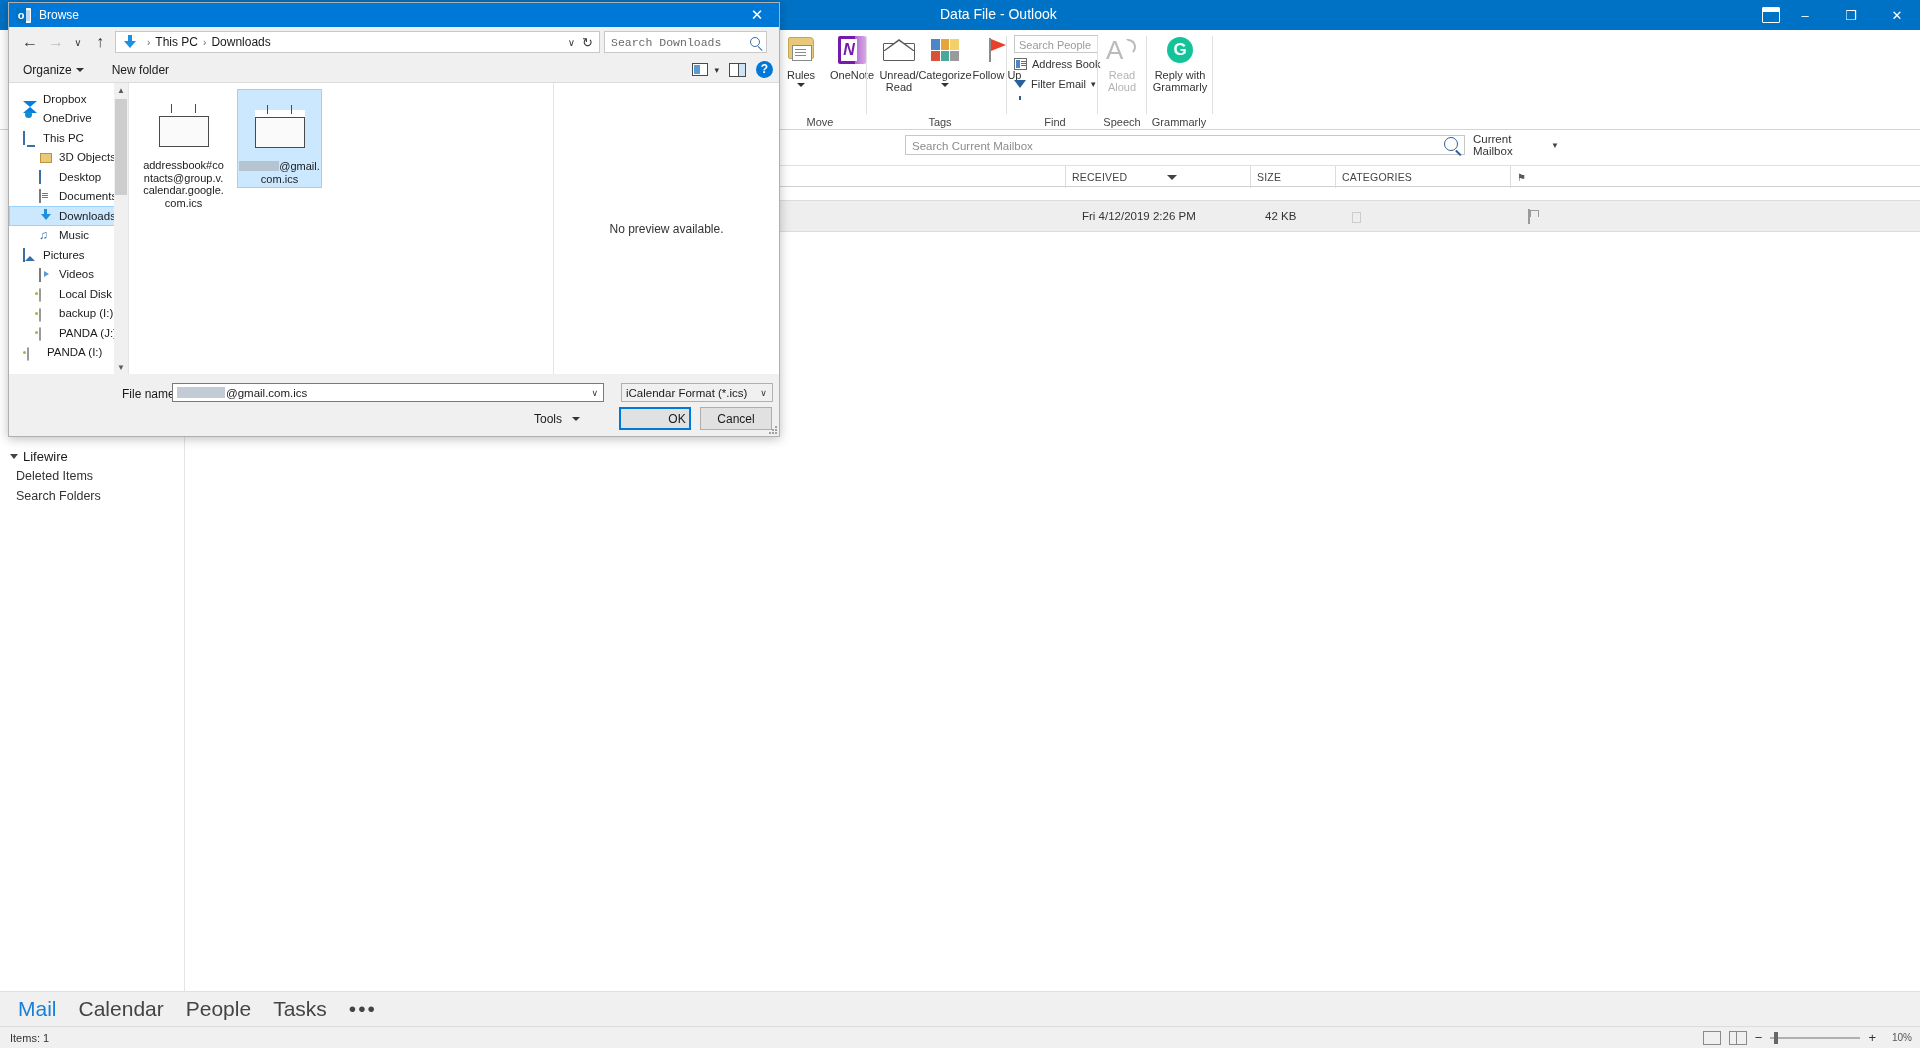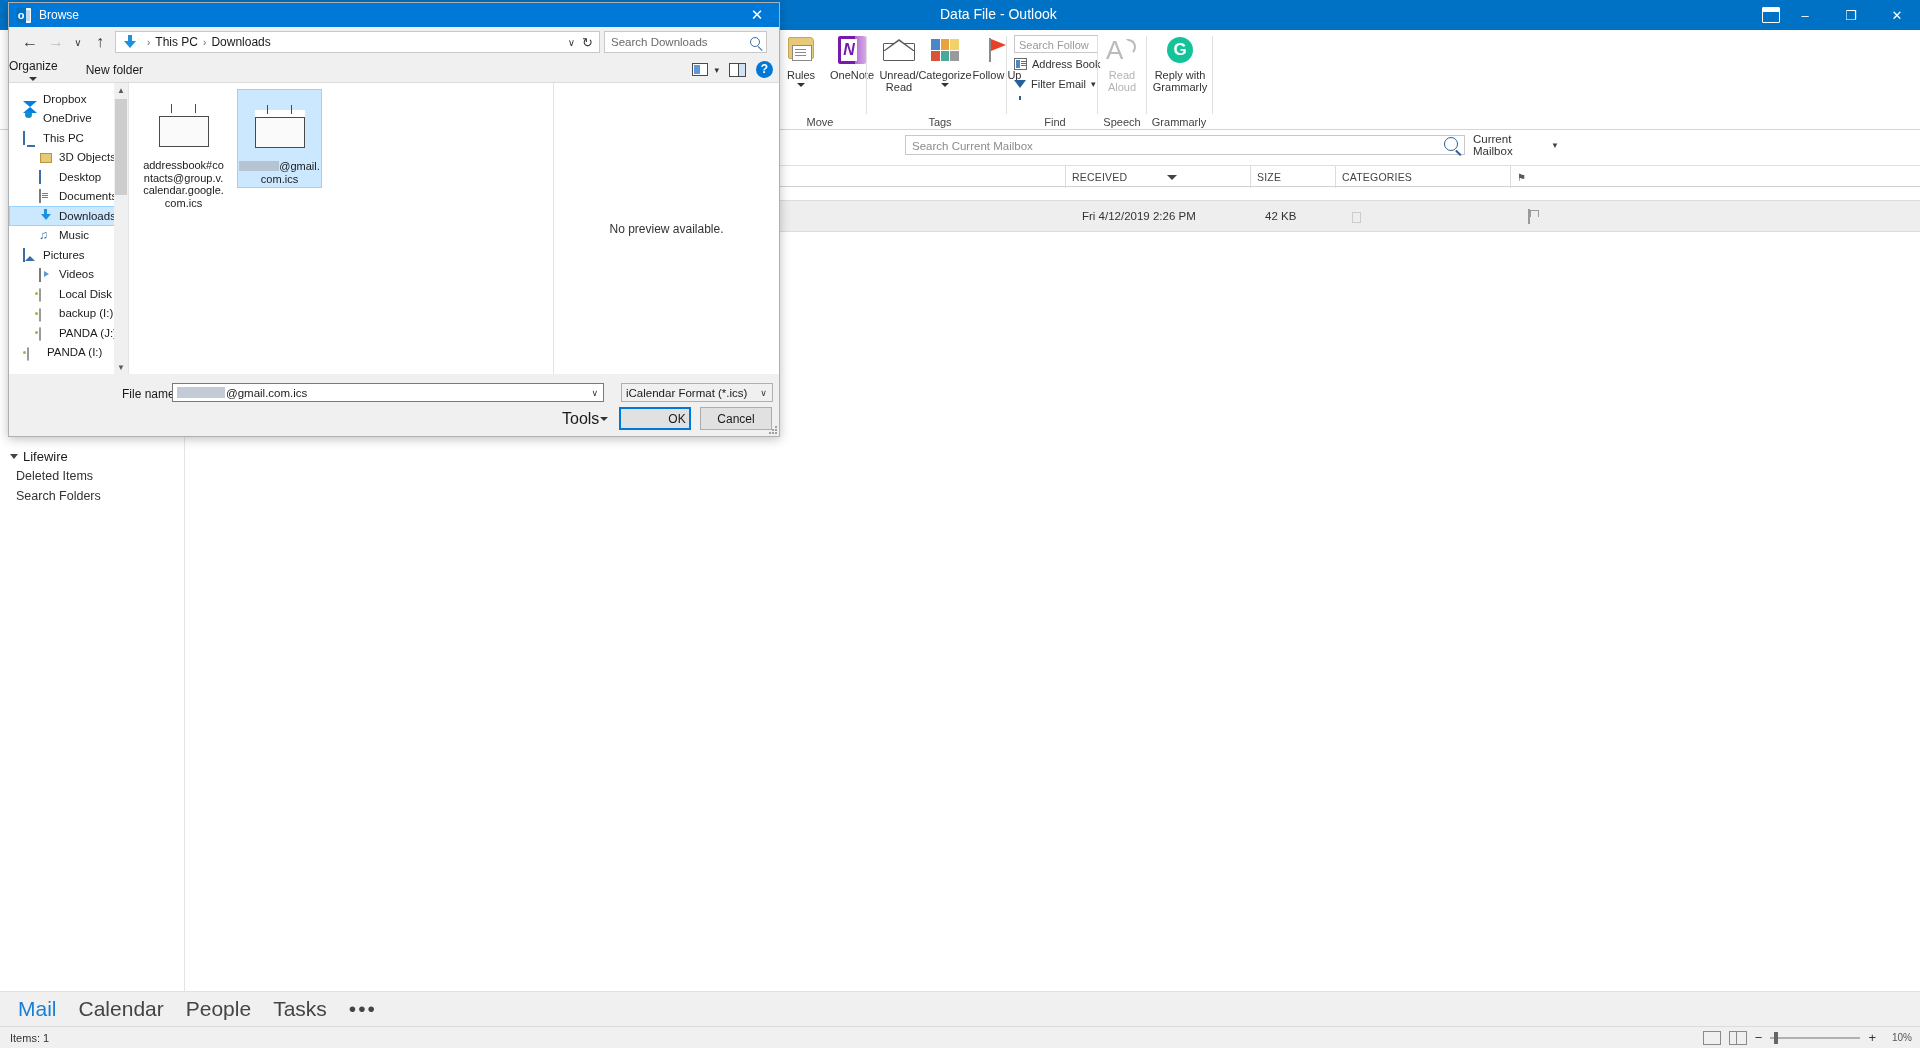--- a/index.html
+++ b/index.html
@@ -366,23 +366,23 @@
   .fn-input .redact { width: 48px; height: 11px; background: #c3ccd6; margin-right: 1px; }
   .fn-caret { position: absolute; right: 5px; font-size: 9px; color: #333; }
   .fmt-select {
     position: absolute; left: 612px; top: 9px; width: 152px; height: 19px;
     background: #f0f0f0; border: 1px solid #b0b0b0; display: flex; align-items: center;
     font-size: 11.5px; color: #1a1a1a; padding-left: 4px; justify-content: space-between;
   }
   .fmt-btn { width: 17px; height: 17px; display: flex; align-items: center; justify-content: center;
     font-size: 9px; color: #333; }
   .tools-btn {
-    position: absolute; left: 548px; top: 34px; width: 56px; height: 21px;
+    position: absolute; left: 520px; top: 34px; width: 56px; height: 21px;
     display: flex; align-items: center; justify-content: space-between;
-    font-size: 16px; color: #1a1a1a; padding: 0 5px;
+    font-size: 12px; color: #1a1a1a; padding: 0 5px;
   }
   .dlg-btn {
     position: absolute; top: 33px; width: 72px; height: 23px;
     background: #e1e1e1; border: 1px solid #adadad; font-size: 12px; color: #1a1a1a;
     display: flex; align-items: center; justify-content: center;
   }
   .dlg-btn.primary { border: 2px solid #0078d7; background: #e1e1e1; }
   .resize-grip { position: absolute; right: 2px; bottom: 2px; width: 10px; height: 10px; }
   .resize-grip i { position: absolute; width: 2px; height: 2px; background: #a0a0a0; }
 </style>
@@ -461,21 +461,21 @@
               <i class="cloth"></i>
             </span>
         </span>
         <span class="rb-lbl">Follow Up</span>
       </div>
       <div class="rb-group-label">Tags</div>
     </div>
     <div class="rb-sep" style="left:1006px;"></div>
 
     <div class="rb-group" style="left:1006px;width:98px;">
-      <div class="find-search">Search Follow</div>
+      <div class="find-search">Search People</div>
       <div class="find-row" style="top:28px;">
         <span class="ico-addrbook"></span>
         <span>Address Book</span>
       </div>
       <div class="find-row" style="top:48px;">
         <span class="ico-funnel"></span>
         <span>Filter Email</span>
         <span style="font-size:9px;">▾</span>
       </div>
       <div class="rb-group-label">Find</div>
@@ -592,28 +592,28 @@
           <i class="head"></i>
         </span>
       <span class="crumb-sep">›</span>
       <span>This PC</span>
       <span class="crumb-sep">›</span>
       <span>Downloads</span>
       <span class="addr-caret">∨</span>
       <span class="addr-refresh">↻</span>
     </div>
 
-    <div class="srchbar" style="width:163px;margin-left:4px;">
+    <div class="srchbar" style="width:163px;margin-left:4px;font-family:Liberation Mono, monospace;">
       <span>Search Downloads</span>
       <span class="srch-ico"></span>
     </div>
   </div>
 
   <div class="dlg-toolbar">
-    <div class="tb-item" style="flex-direction:column;">
+    <div class="tb-item" style="margin-left:14px;">
       <span>Organize</span>
       <span class="tb-caret"></span>
     </div>
     <div class="tb-item" style="margin-left:28px;">
       <span>New folder</span>
     </div>
     <div class="tb-right">
       <span class="ico-viewlist"></span>
       <span style="font-size:9px;color:#333;margin-left:-4px;">▾</span>
       <span class="ico-pane"></span>

